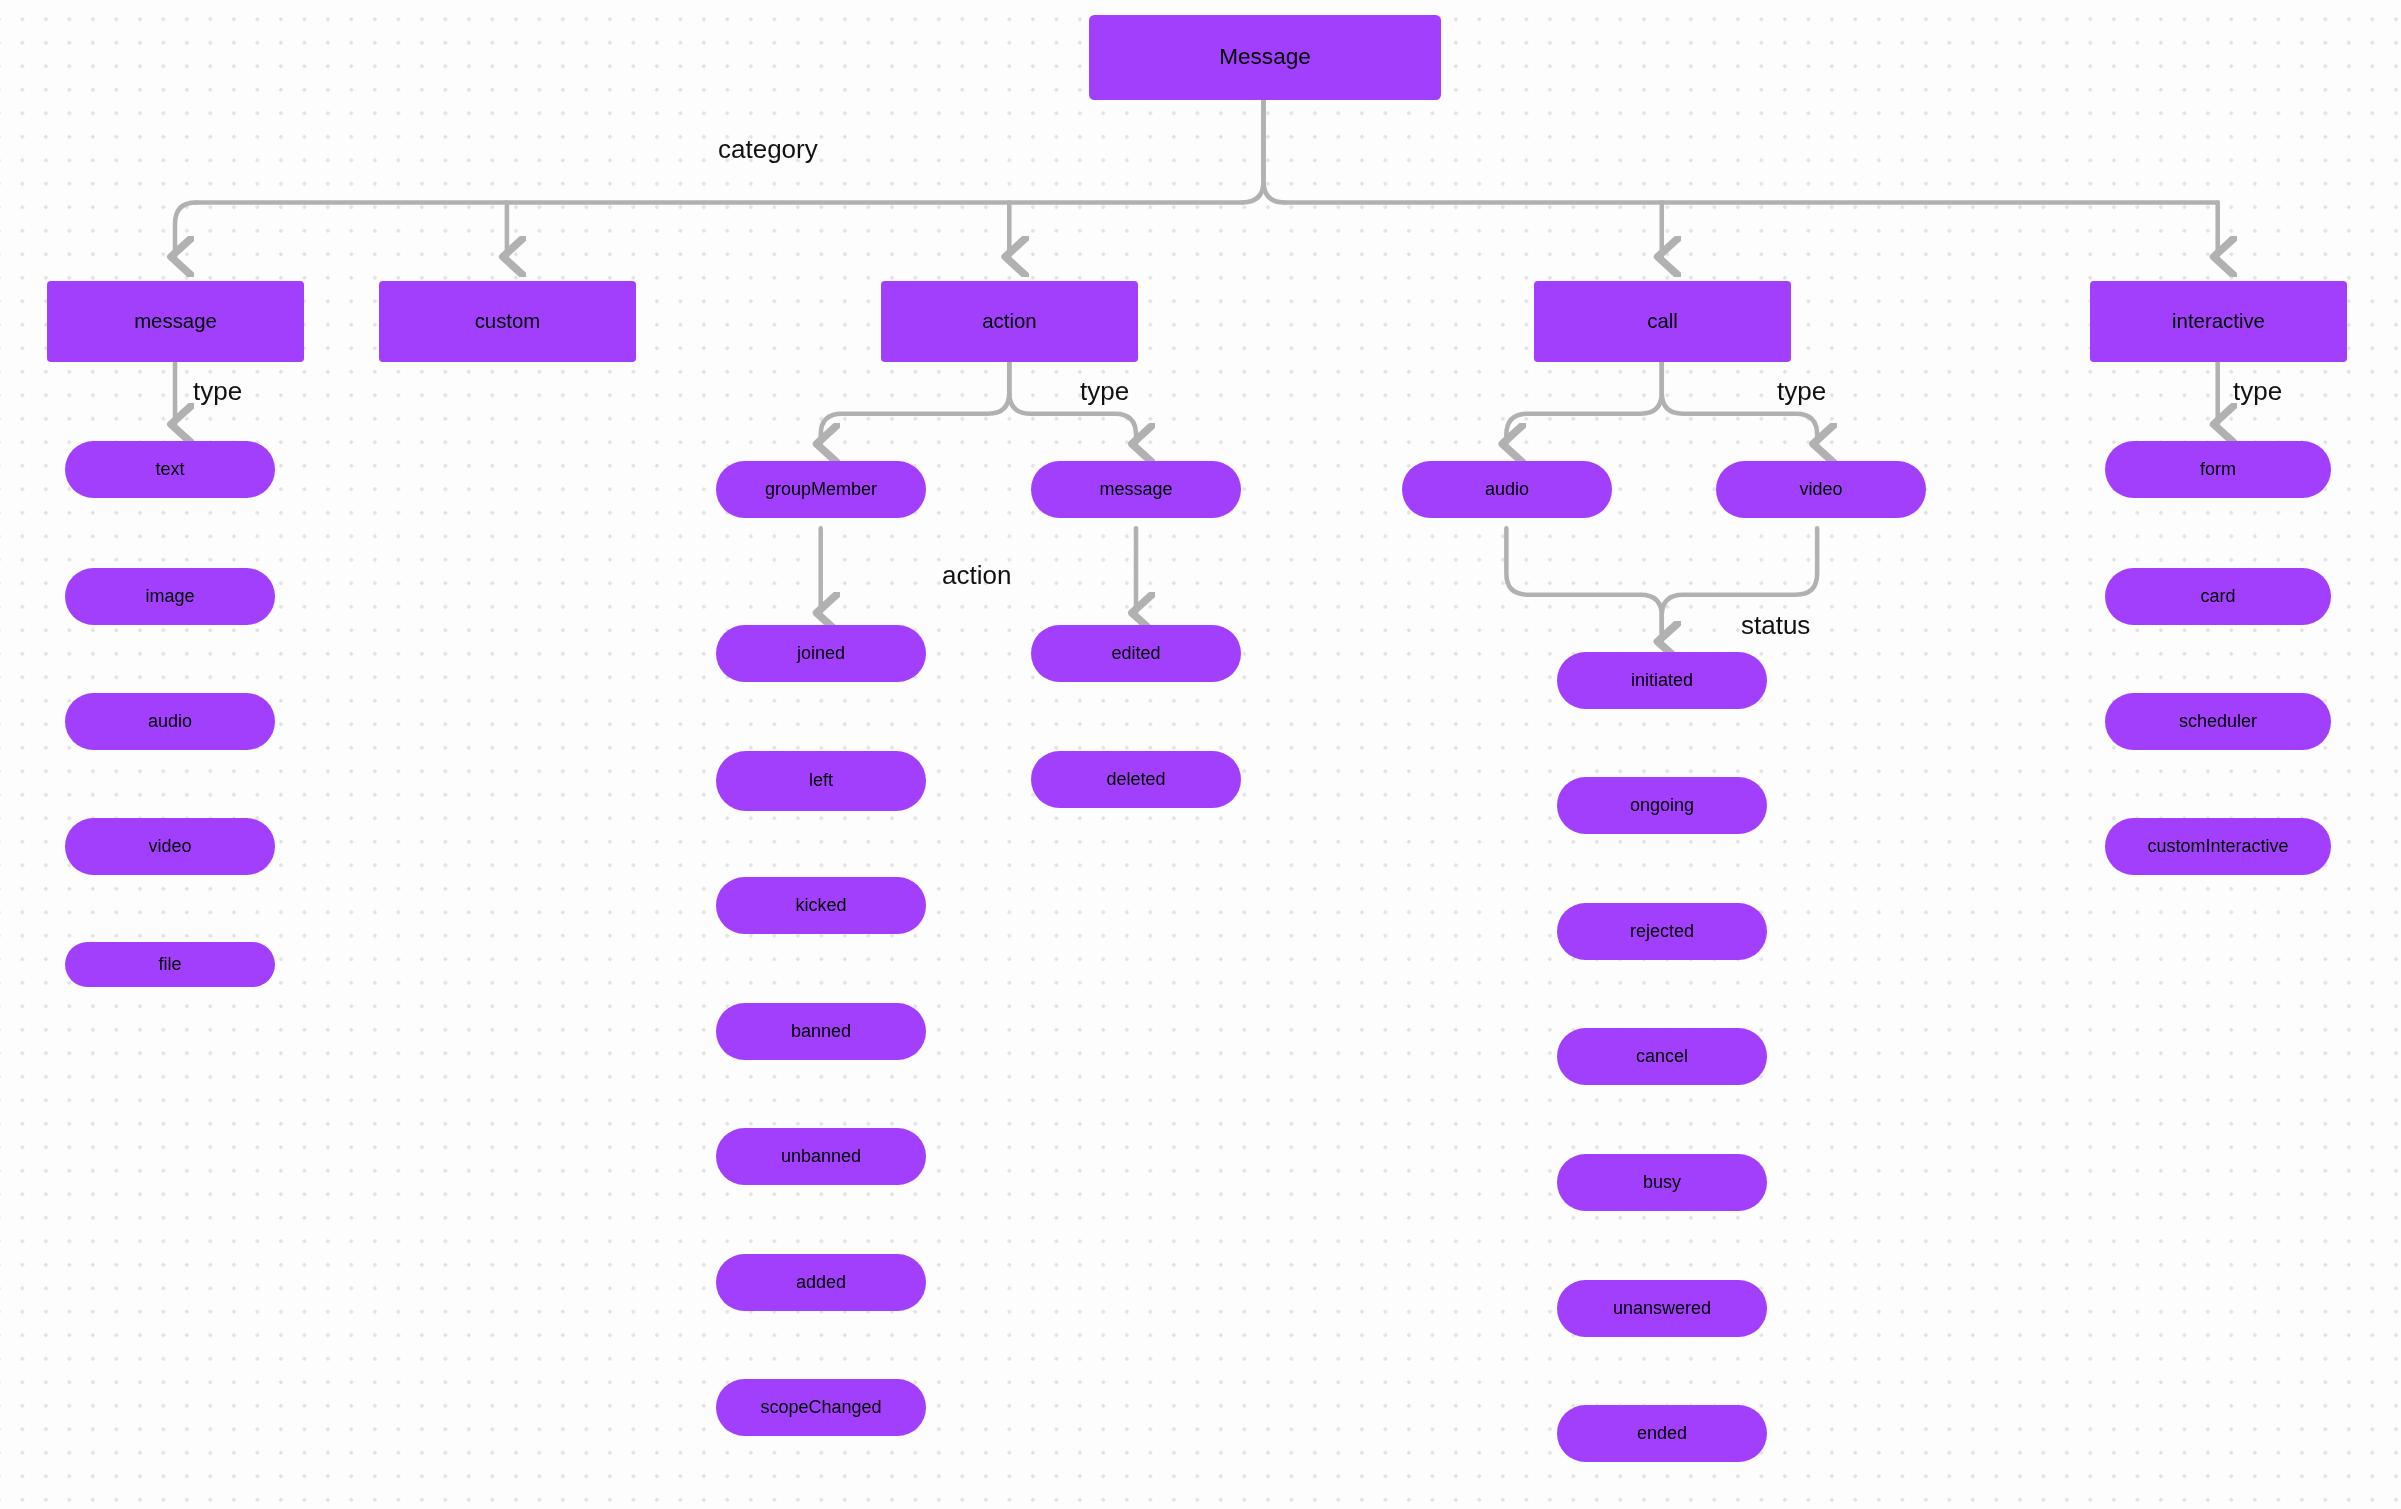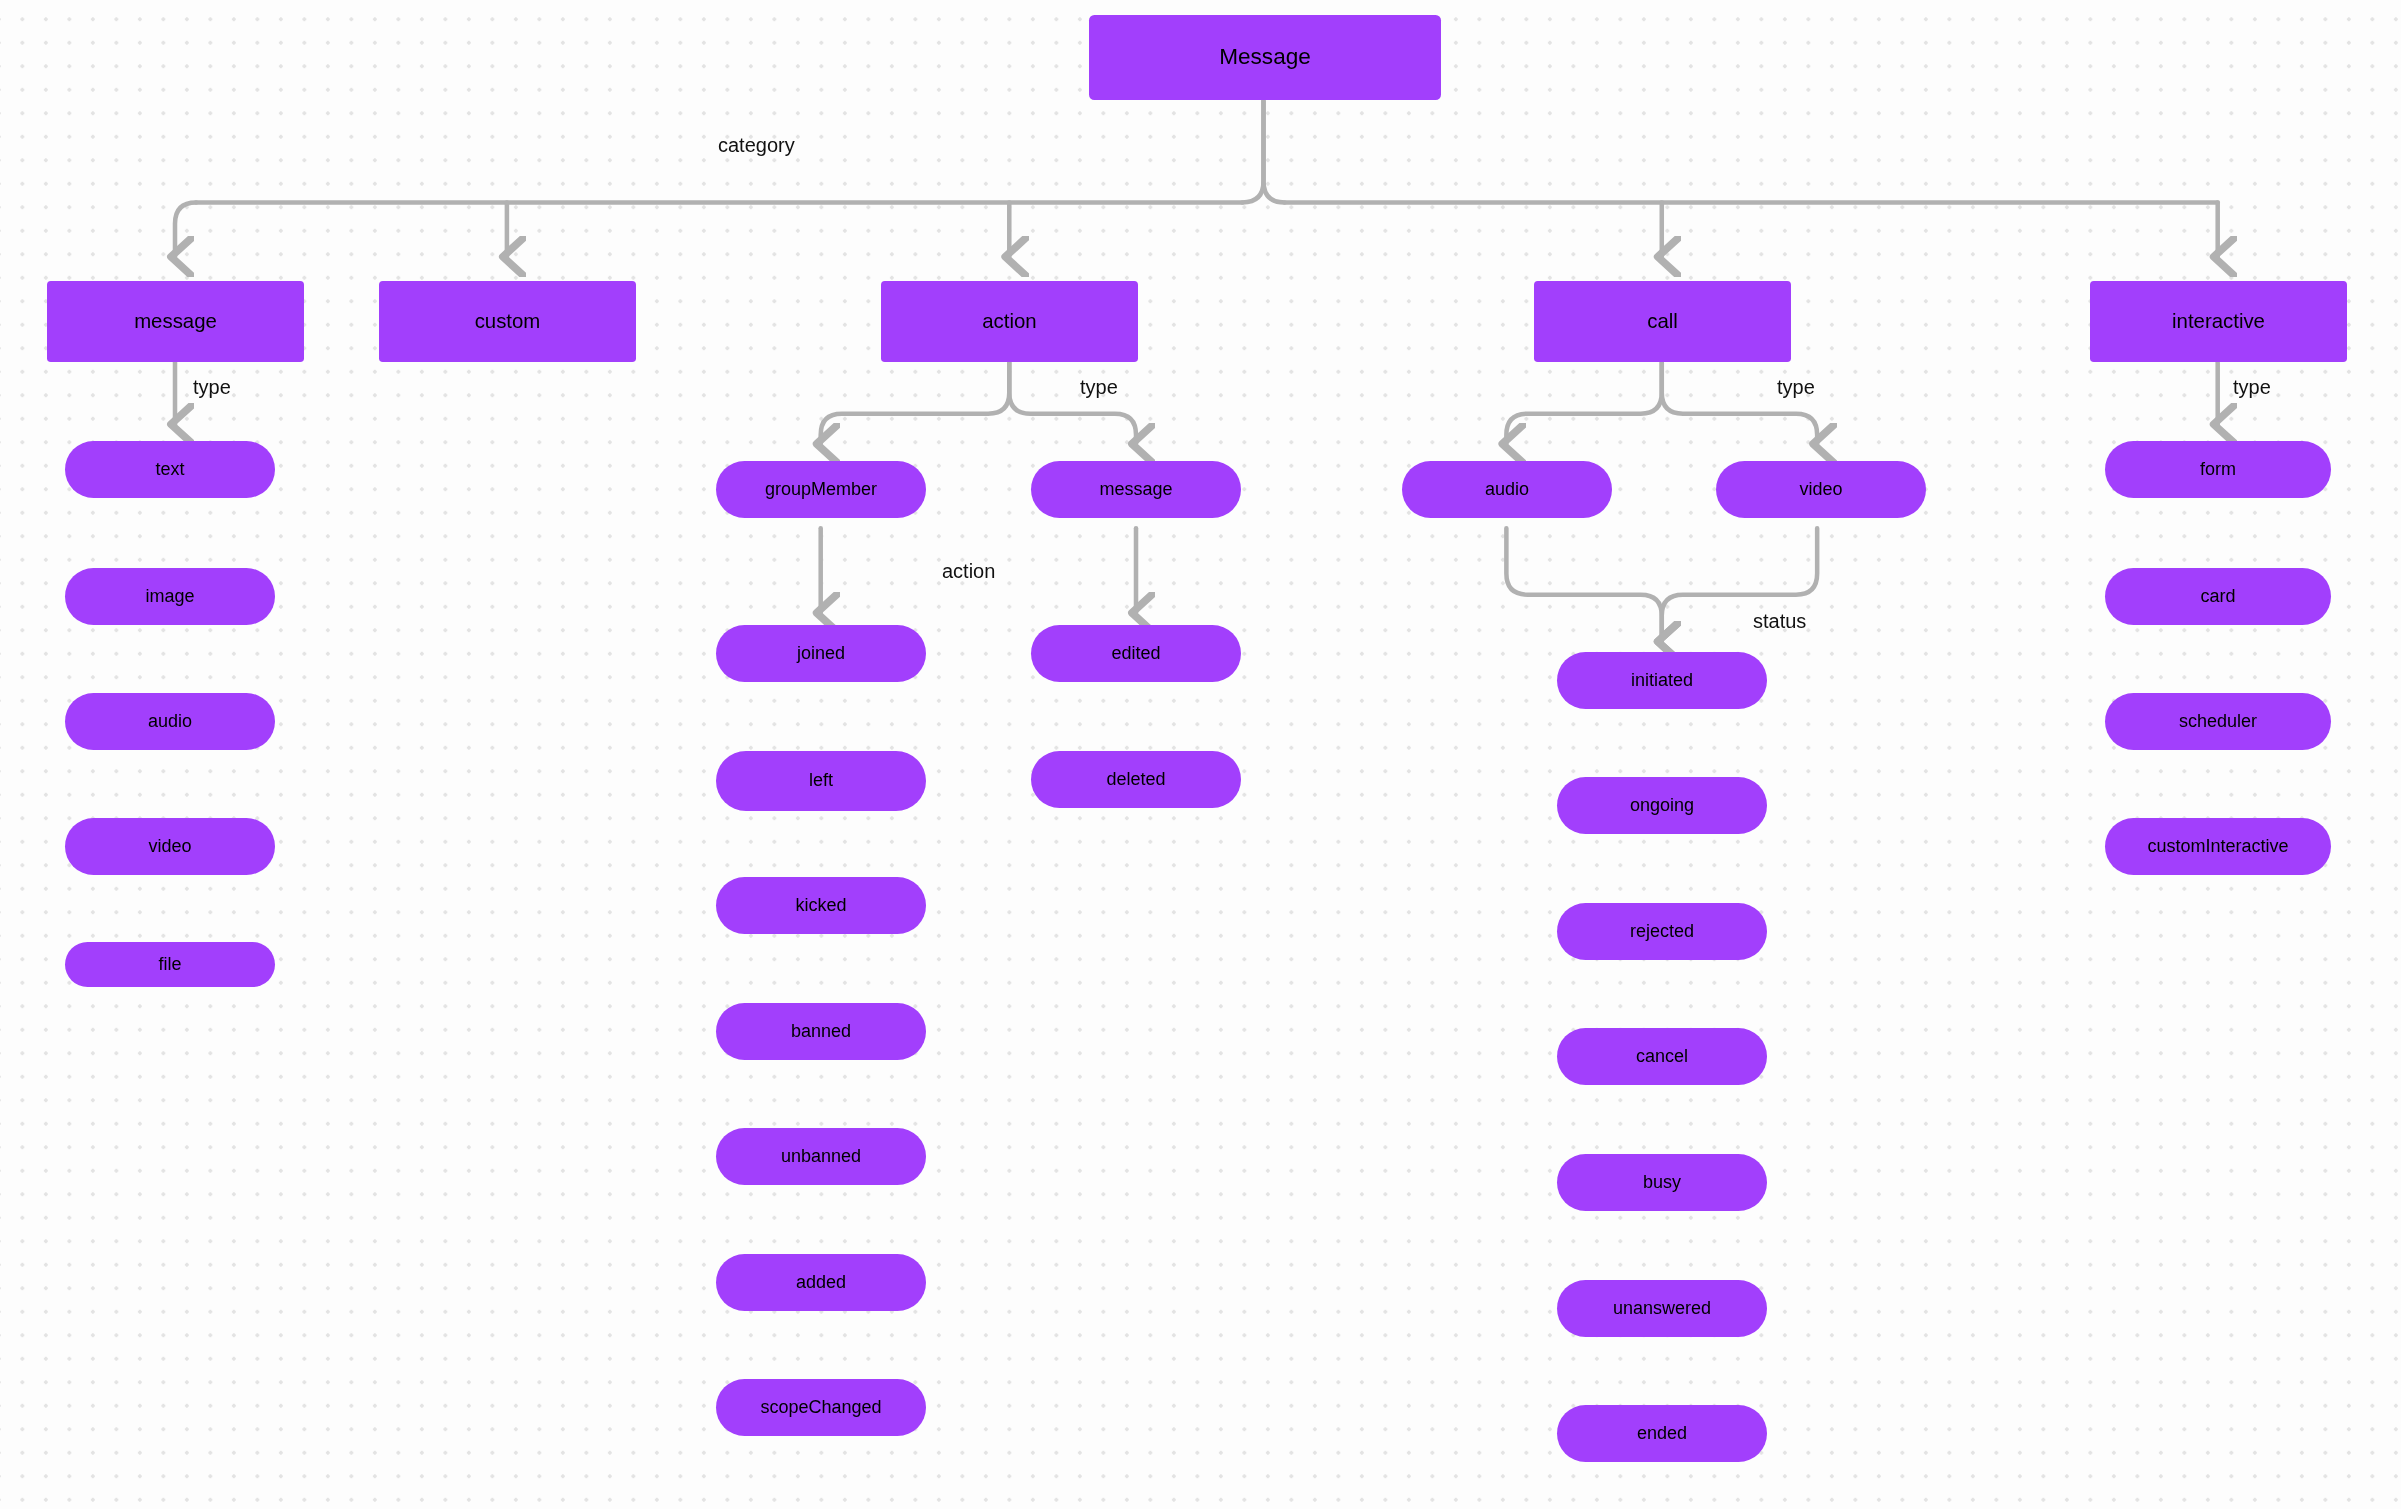--- a/index.html
+++ b/index.html
@@ -47,21 +47,21 @@
     border-radius: 3.8px;
     font-size: 20.4px;
   }
   .node.pill {
     border-radius: 30px;
     font-size: 18px;
   }
   .edge-label {
     position: absolute;
     color: #111111;
-    font-size: 20px;
+    font-size: 26px;
     white-space: nowrap;
     user-select: none;
   }
 </style>
 </head>
 <body>
 
 <div id="canvas">
 
   <svg id="edge-layer" viewBox="0 0 3183 2001" xmlns="http://www.w3.org/2000/svg">
@@ -108,21 +108,21 @@
   <div class="edge-label" style="left:193px; top:376px;">type</div>
 
   <div class="edge-label" style="left:1080px; top:376px;">type</div>
 
   <div class="edge-label" style="left:1777px; top:376px;">type</div>
 
   <div class="edge-label" style="left:2233px; top:376px;">type</div>
 
   <div class="edge-label" style="left:942px; top:560px;">action</div>
 
-  <div class="edge-label" style="left:1741px; top:610px;margin-left:12px;">status</div>
+  <div class="edge-label" style="left:1741px; top:610px;">status</div>
 
   <div class="node root" style="left:1089px; top:15px; width:352px; height:85px;">Message</div>
 
   <div class="node cat" style="left:47px; top:281px; width:257px; height:81px;">message</div>
 
   <div class="node cat" style="left:379px; top:281px; width:257px; height:81px;">custom</div>
 
   <div class="node cat" style="left:881px; top:281px; width:257px; height:81px;">action</div>
 
   <div class="node cat" style="left:1534px; top:281px; width:257px; height:81px;">call</div>

